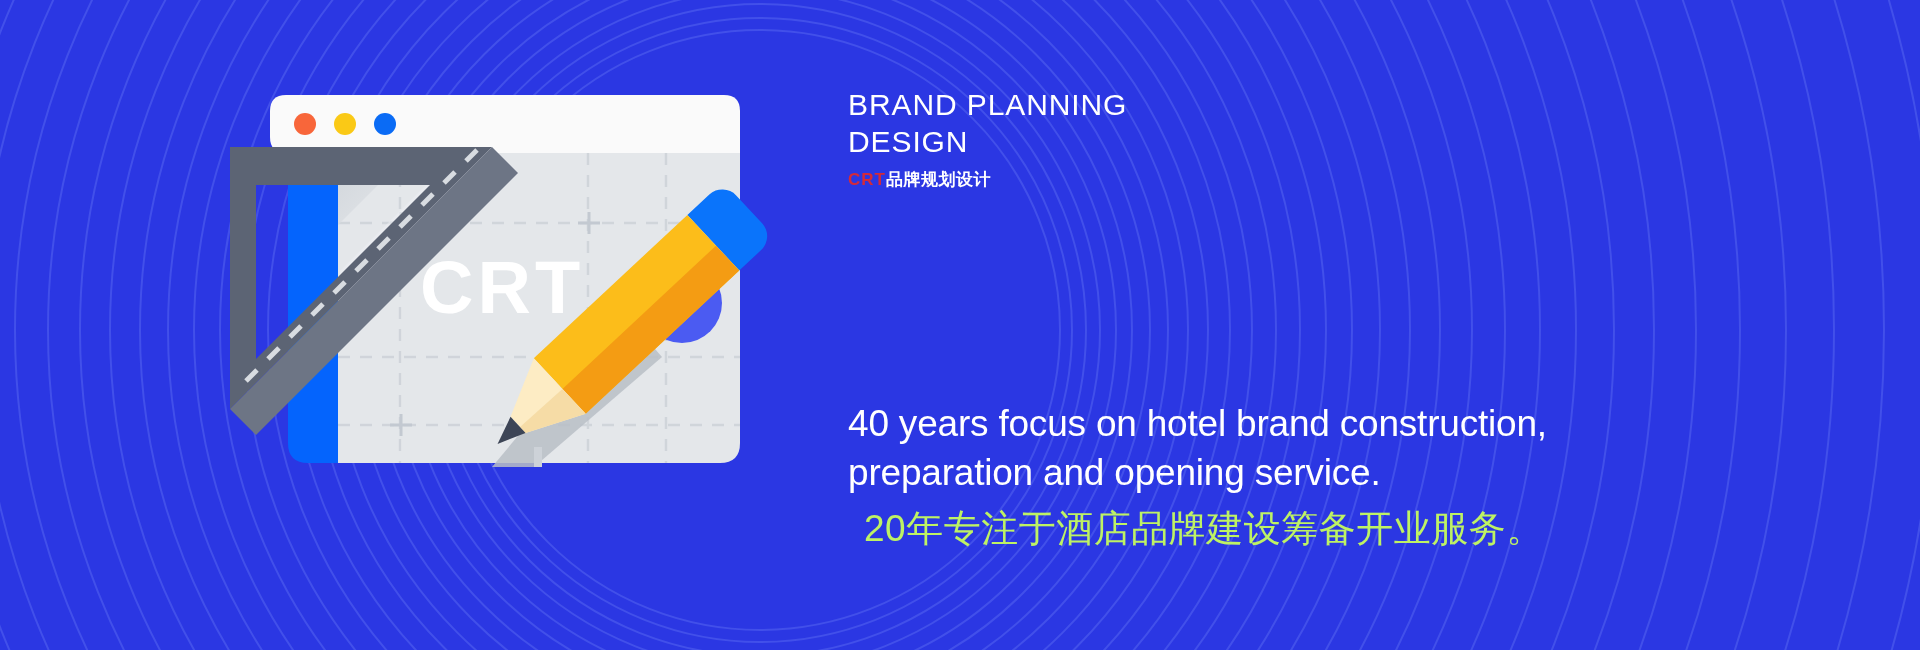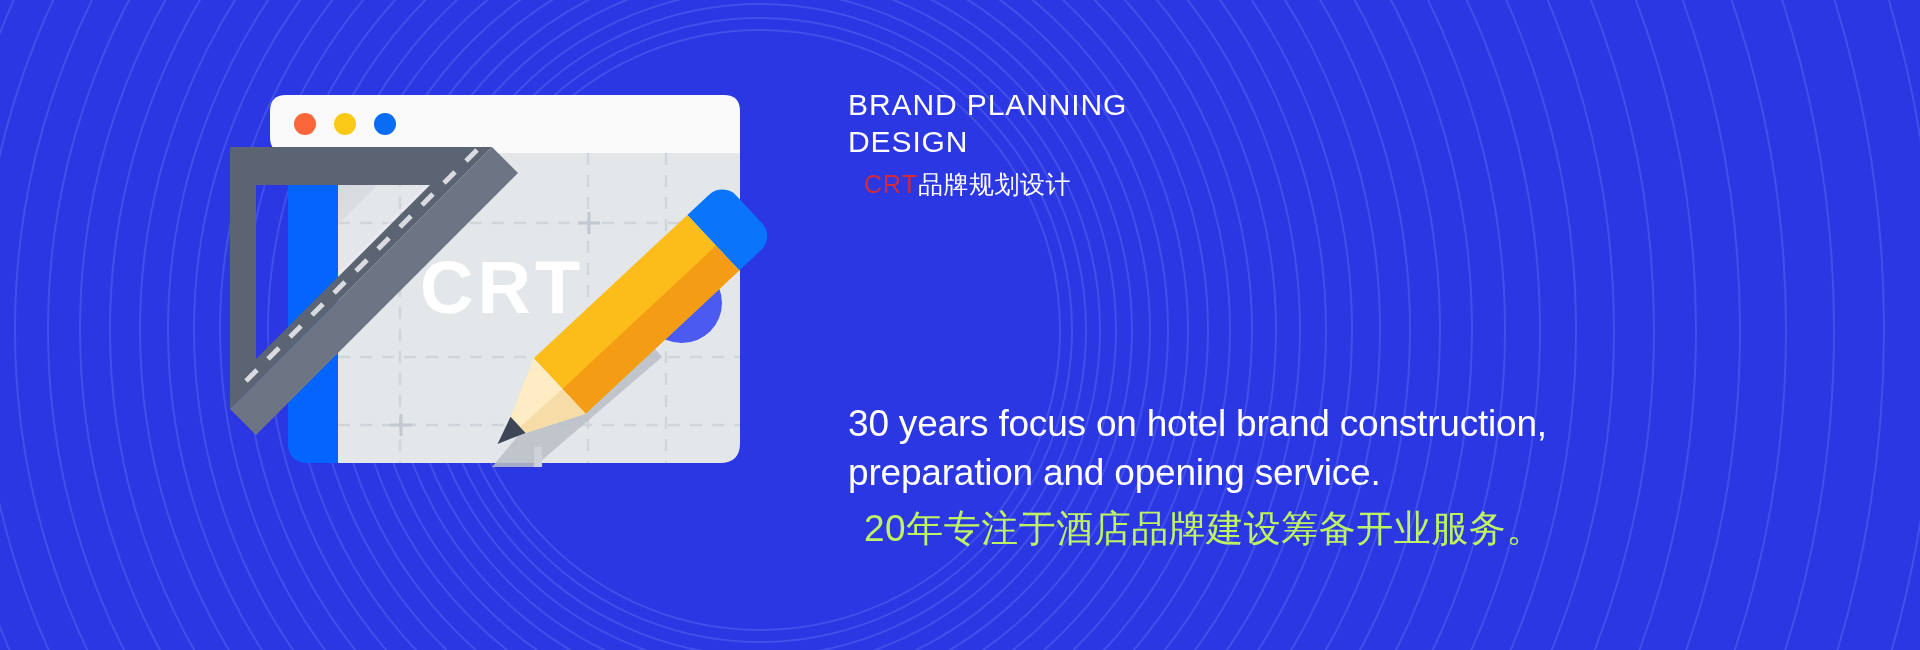--- a/index.html
+++ b/index.html
@@ -50,23 +50,23 @@
     color: #ffffff;
     font-size: 30px;
     font-weight: 300;
     line-height: 1.24;
     letter-spacing: 0.9px;
     white-space: pre-line;
   }
   .eyebrow-cn {
     position: absolute;
     top: 168px;
-    left: 16px;
-    font-size: 25px;
-    font-weight: 400;
+    left: 0;
+    font-size: 17px;
+    font-weight: 700;
     color: #ffffff;
     letter-spacing: 0.5px;
     white-space: nowrap;
   }
   .eyebrow-cn .crt-mark {
     color: #d32a3a;
     letter-spacing: 1px;
     font-family: "Liberation Sans", "DejaVu Sans", sans-serif;
   }
   .headline-en {
@@ -245,19 +245,19 @@
 
   <div class="copy">
 
     <div class="eyebrow">BRAND PLANNING
 DESIGN</div>
 
     <div class="eyebrow-cn">
       <span class="crt-mark">CRT</span><span>品牌规划设计</span>
     </div>
 
-    <div class="headline-en">30 years focus on hotel brand construction,
+    <div class="headline-en">40 years focus on hotel brand construction,
 preparation and opening service.</div>
 
     <div class="headline-cn">20年专注于酒店品牌建设筹备开业服务。</div>
   </div>
 
 </div>
 
 </body></html>

